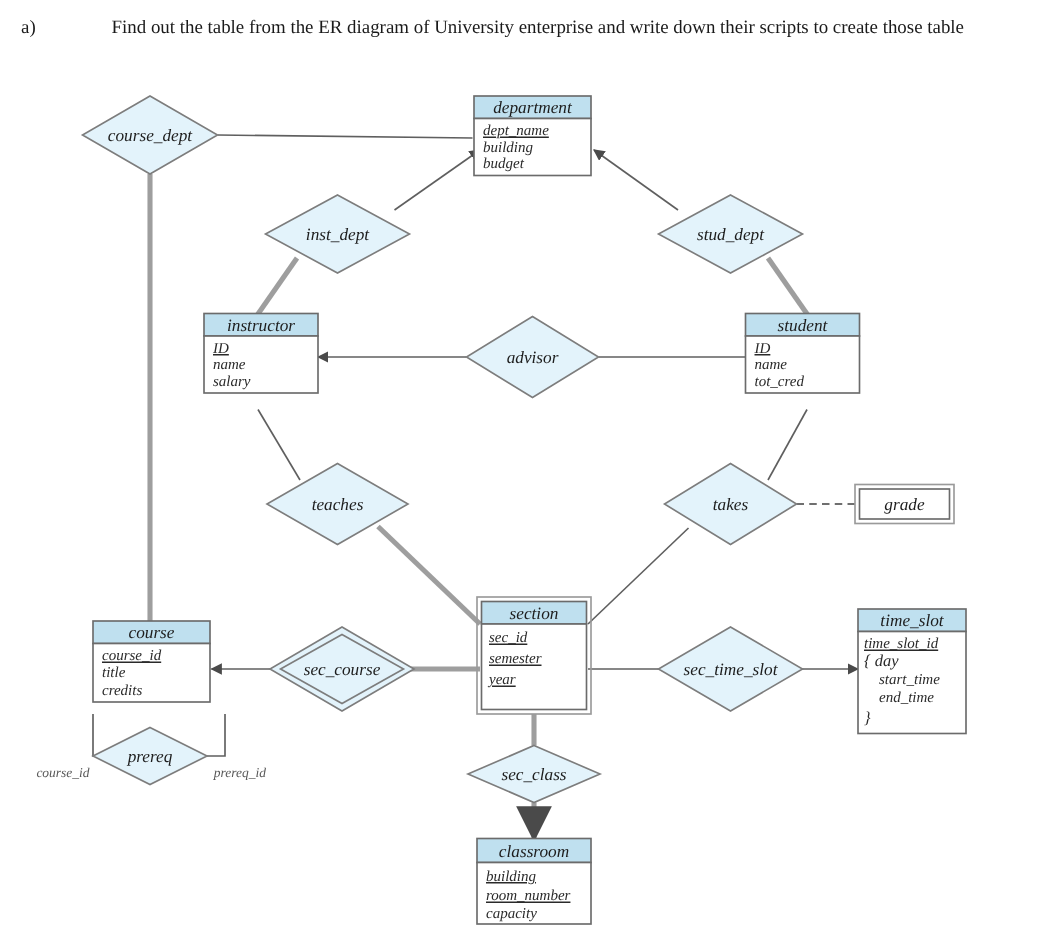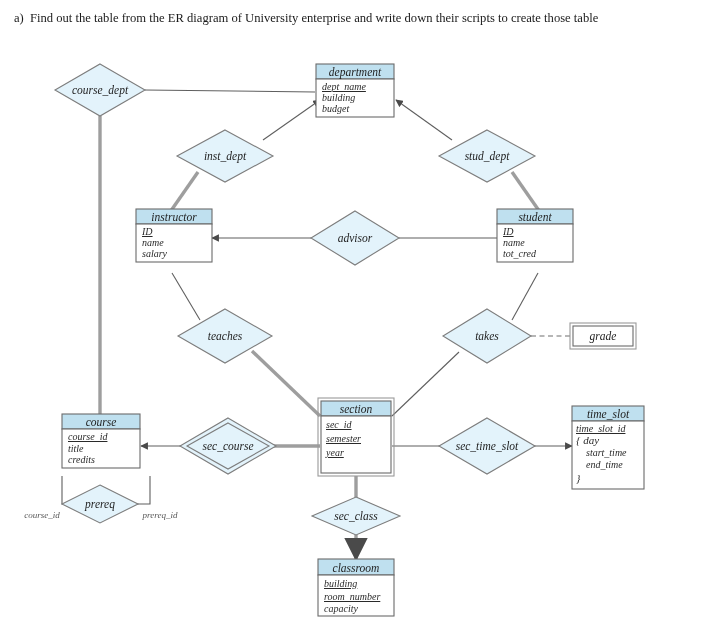--- a/index.html
+++ b/index.html
@@ -26,20 +26,21 @@
   }
   #question .marker {
     position: absolute;
     left: 14px;
     top: 9px;
     font-size: 12.6px;
   }
   #question .qtext {
     display: block;
     text-indent: 0;
+    text-align: center;
   }
   #diagram-wrap {
     position: absolute;
     left: 0;
     top: 48px;
     width: 625px;
     height: 585px;
   }
   svg#er-diagram {
     display: block;

